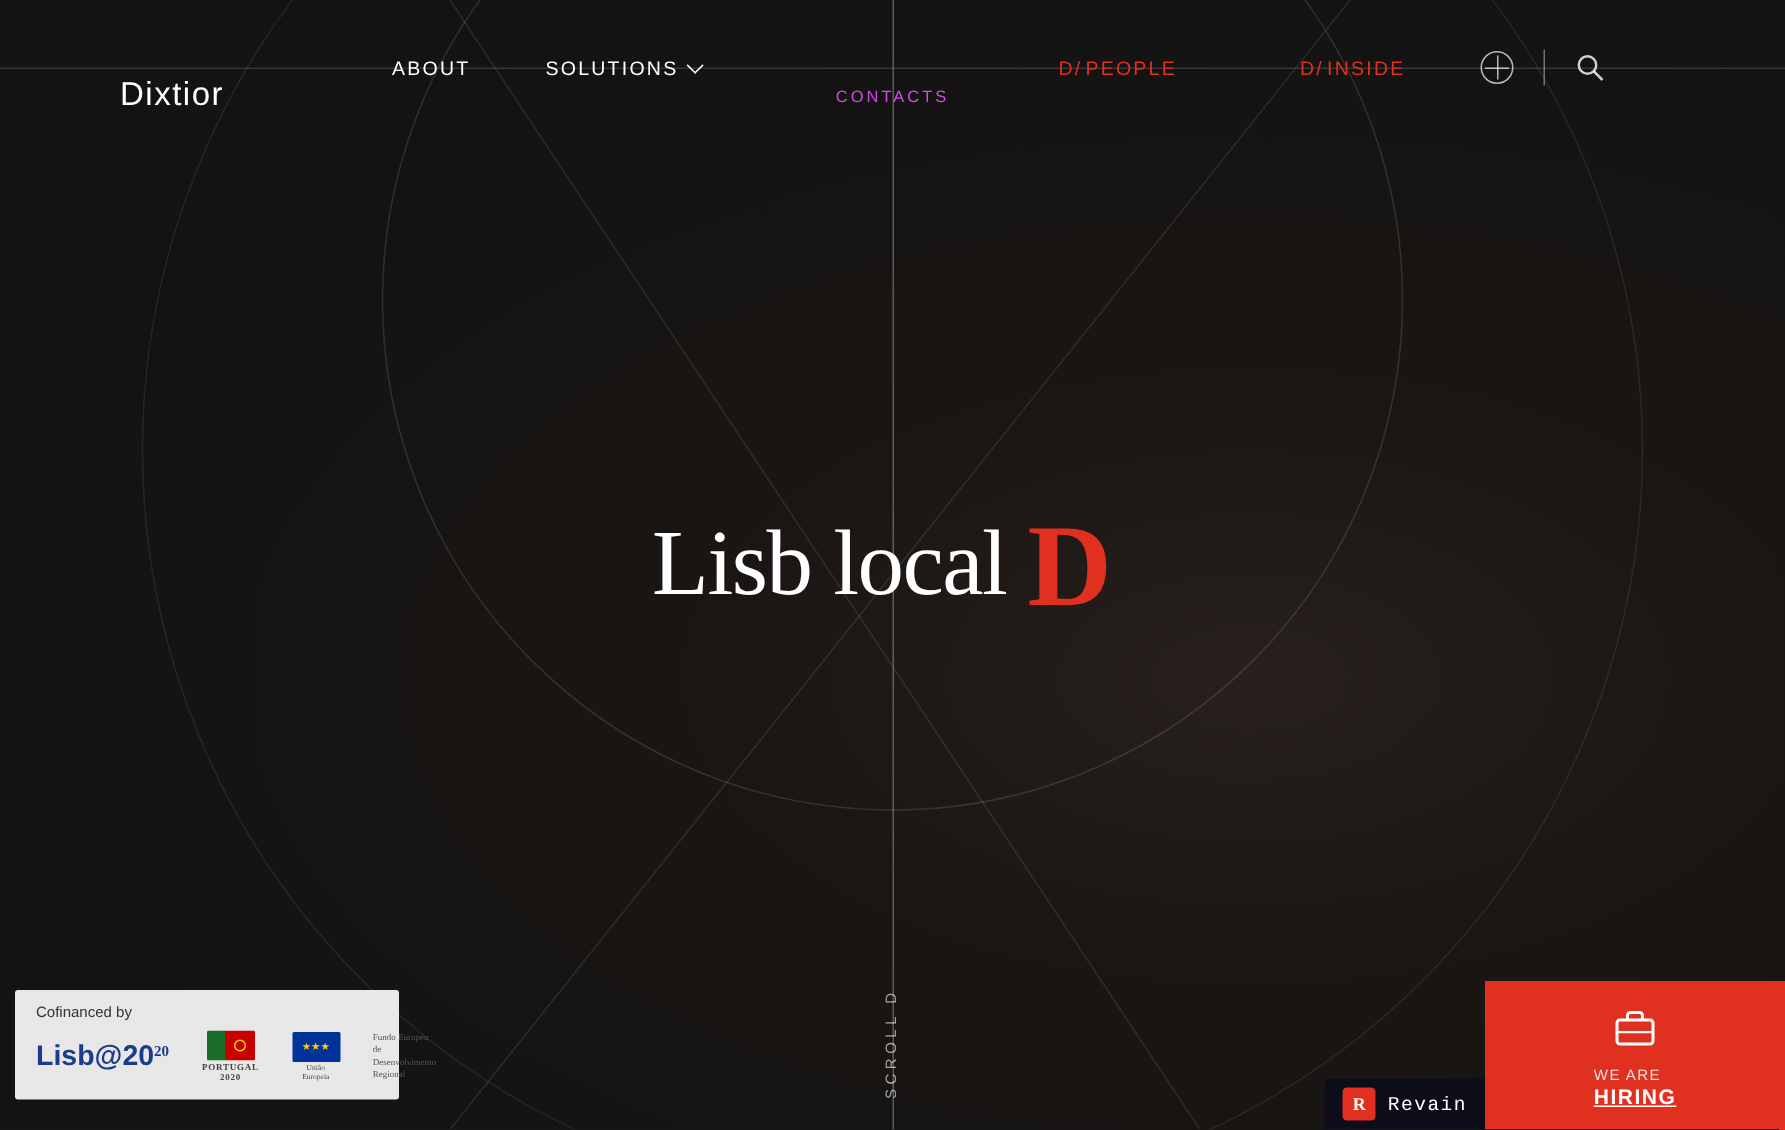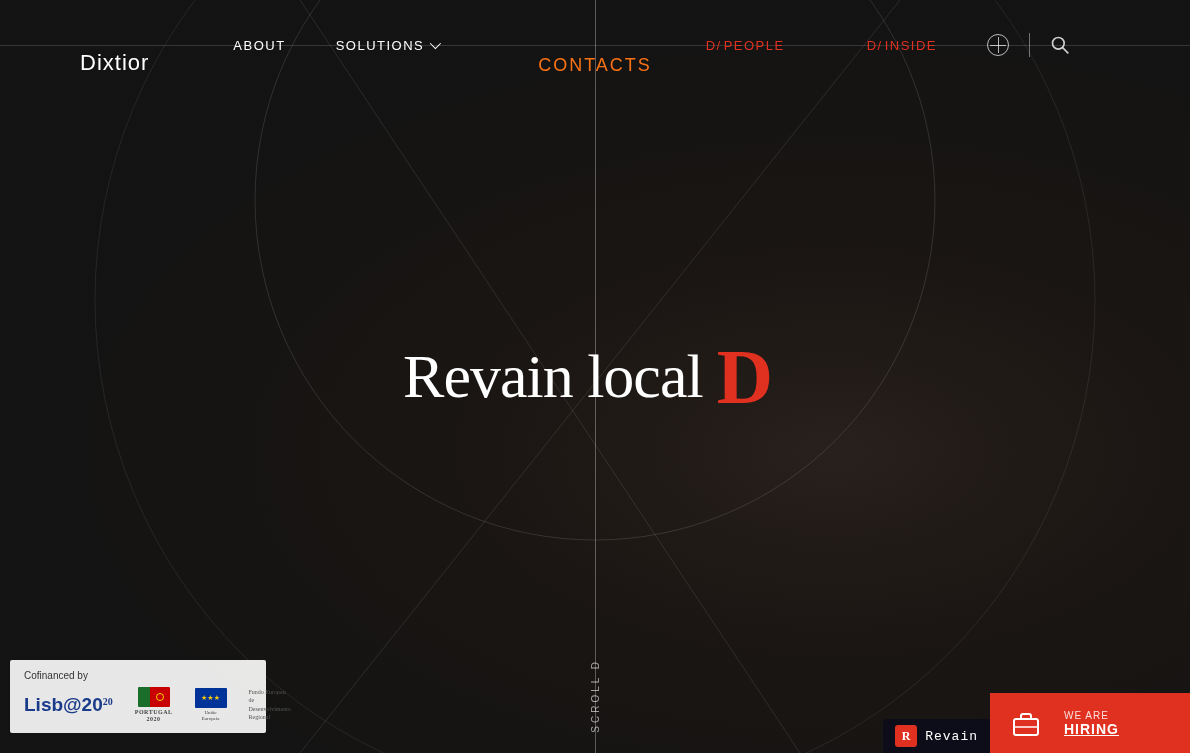--- a/index.html
+++ b/index.html
@@ -51,21 +51,21 @@
       letter-spacing: 1px;
       margin-left: 80px;
       flex-shrink: 0;
       margin-top: 36px;
     }
 
     .nav-left {
       display: flex;
       align-items: flex-start;
       gap: 50px;
-      margin-left: 84px;
+      margin-left: 112px;
     }
 
     .nav-divider-v {
       position: absolute;
       left: 50%;
       top: 0;
       bottom: 0;
       width: 1px;
       background: rgba(255,255,255,0.3);
       z-index: 9;
@@ -106,23 +106,23 @@
       cursor: pointer;
       padding-left: 32px;
     }
 
     .nav-item-red span.slash {
       color: #e03020;
       margin-right: 2px;
     }
 
     .nav-contacts {
-      color: #f97316;
-      font-family: Arial, sans-serif;
-      font-size: 18px;
+      color: #d946ef;
+      font-family: Arial, sans-serif;
+      font-size: 11px;
       font-weight: 500;
       letter-spacing: 2px;
       text-transform: uppercase;
       cursor: pointer;
     }
 
     .nav-icons {
       display: flex;
       align-items: center;
       gap: 20px;
@@ -259,24 +259,25 @@
     
     .hiring-badge {
       position: absolute;
       bottom: 0;
       right: 0;
       z-index: 10;
       background: #e03020;
       color: #fff;
       display: flex;
       align-items: center;
-      gap: 22px;
+      gap: 12px;
       padding: 14px 20px;
       cursor: pointer;
       min-width: 200px;
+      flex-direction: column;
     }
 
     .hiring-text {
       display: flex;
       flex-direction: column;
     }
 
     .hiring-we-are {
       font-family: Arial, sans-serif;
       font-size: 10px;
@@ -360,21 +361,21 @@
   </div>
 
   <div style="position:absolute;left:50%;top:55px;transform:translateX(-50%);z-index:11;">
     <span class="nav-contacts">CONTACTS</span>
   </div>
 </nav>
 
 <div class="nav-top-divider"></div>
 
 <div class="hero-text">
-  <span class="hero-text-left">Revain local</span>
+  <span class="hero-text-left">Lisb local</span>
   <span style="display:inline-flex;align-items:center;padding:0 14px;">
     <span class="d-shape">D</span>
   </span>
 </div>
 
 <div class="scroll-container">
   <span class="scroll-text">SCROLL D</span>
 </div>
 
 <div class="bottom-badge">

